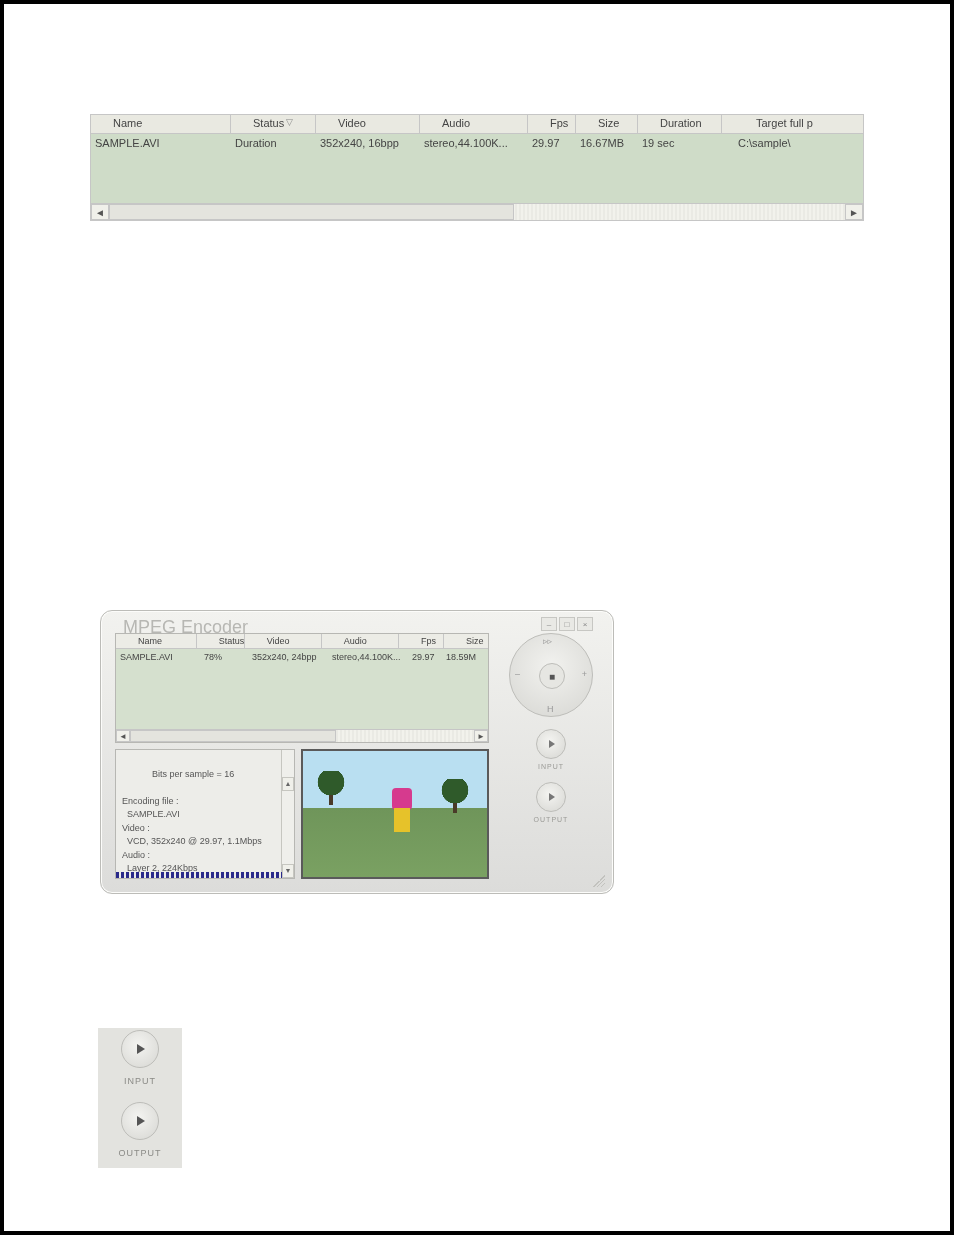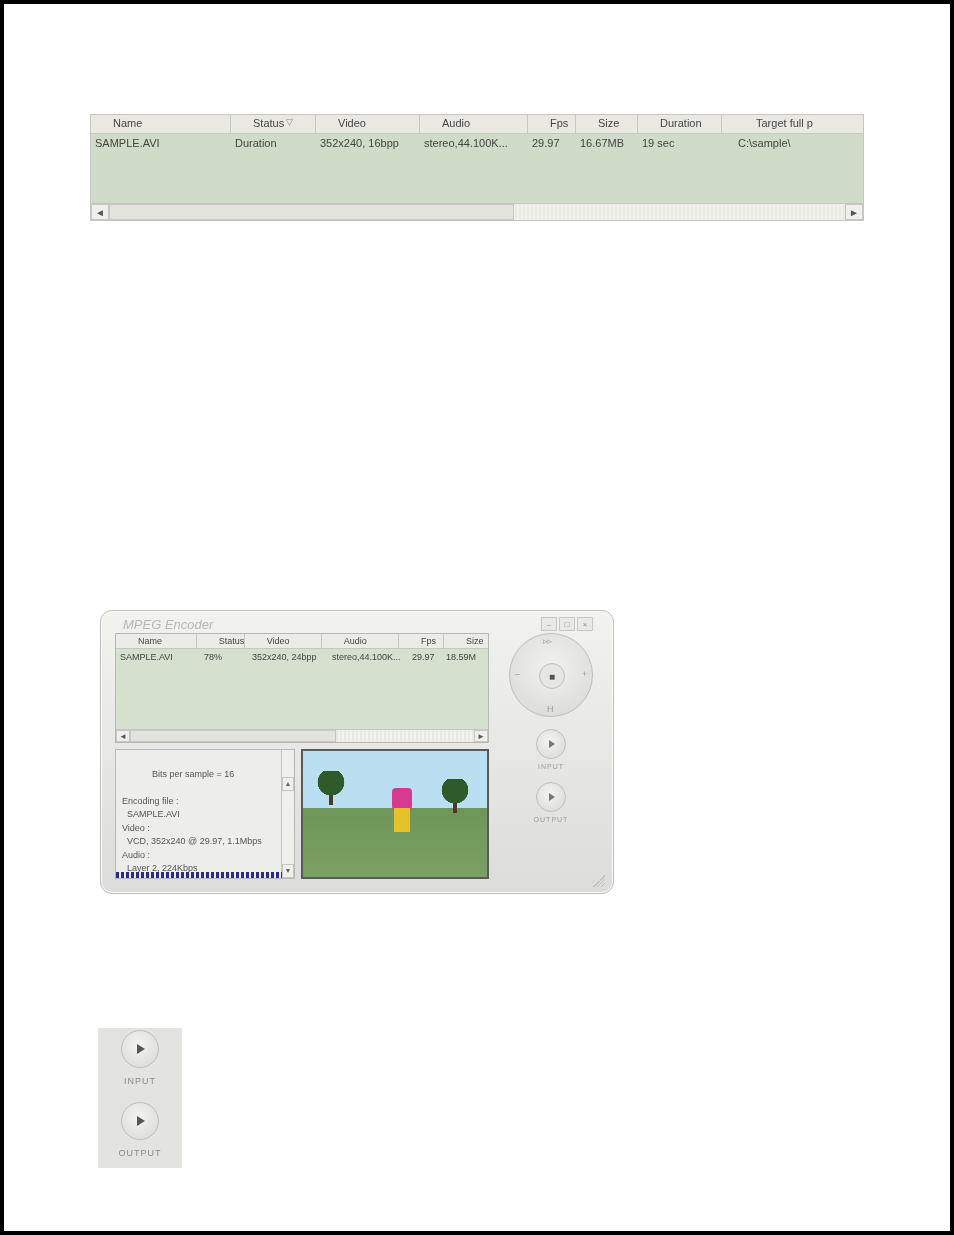--- a/index.html
+++ b/index.html
@@ -130,22 +130,21 @@
     left: 22px;
     width: 512px;
     height: 282px;
     border-radius: 12px;
     background: linear-gradient(180deg, #f2f2ef, #dcdcda);
     border: 1px solid #bcbcb8;
     box-shadow: inset 0 0 0 1px #fcfcfa;
   }
   .encoder-title {
     font-family: "Arial", sans-serif;
-    font-style: italic;
-    font-size: 13px;
+    font-size: 18px;
     color: #b7b7b3;
     padding: 6px 0 0 22px;
   }
   .enc-winbuttons {
     position: absolute;
     top: 6px;
     right: 20px;
     display: flex;
     gap: 2px;
   }

